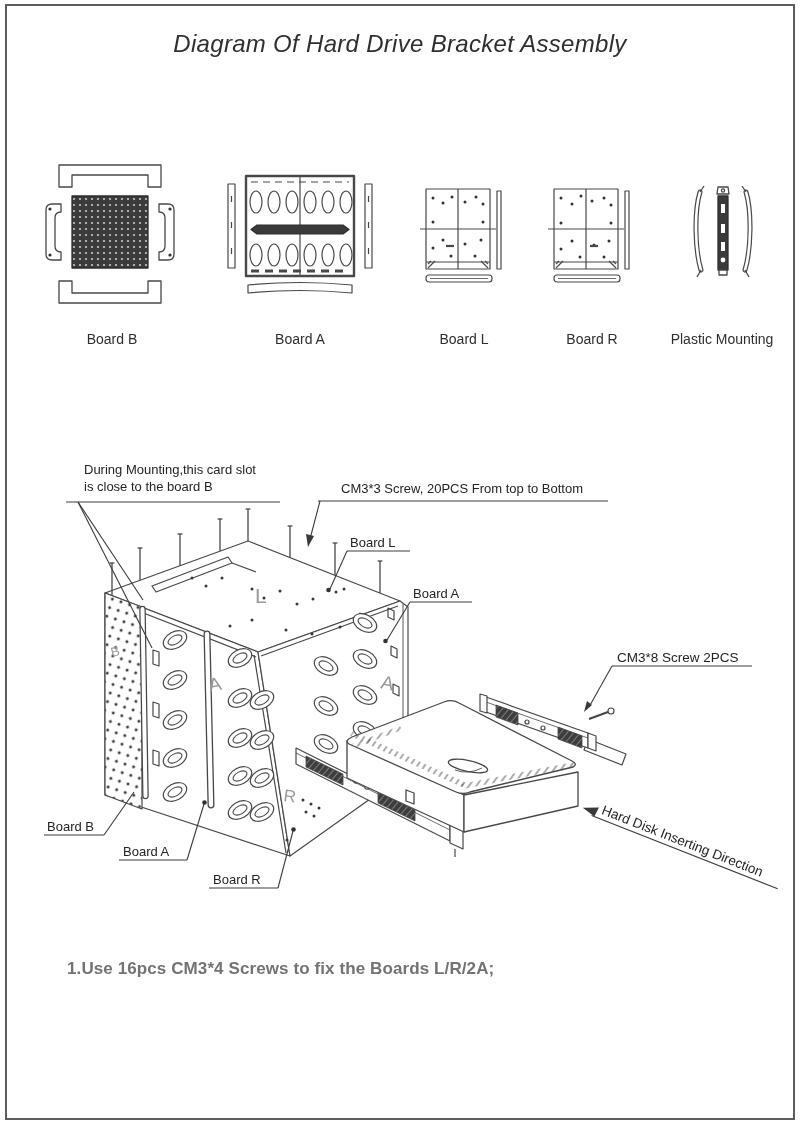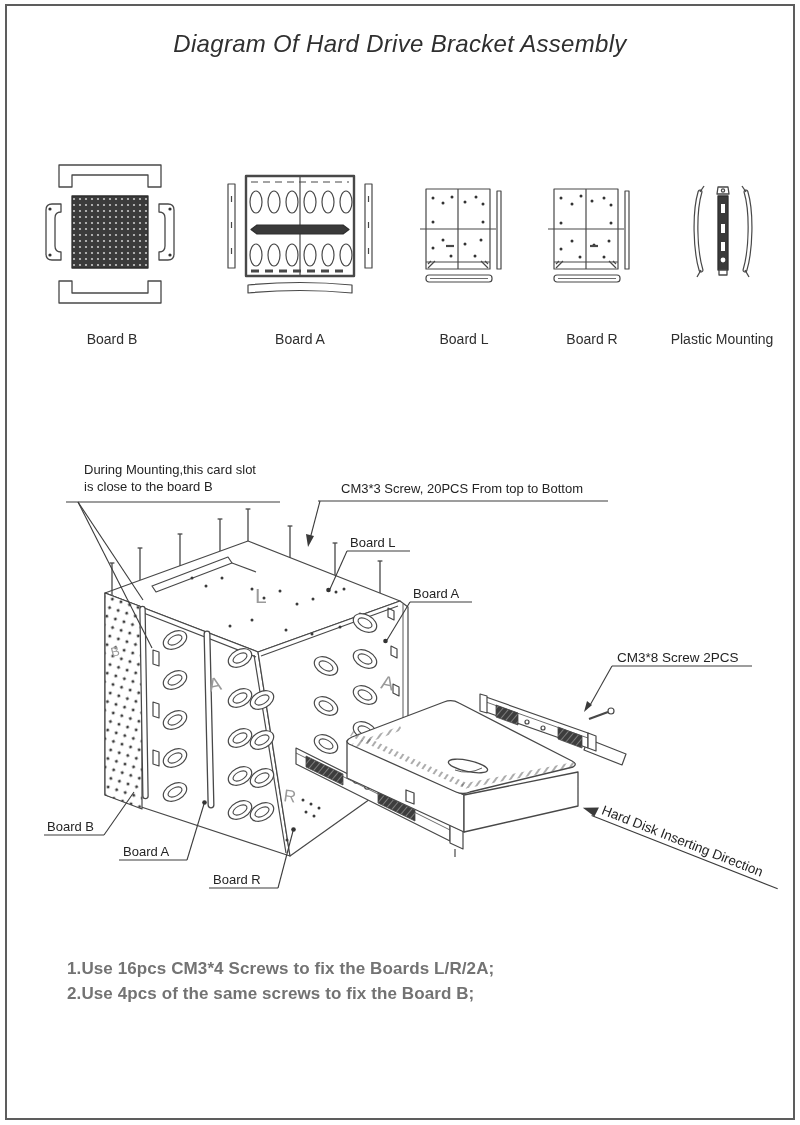--- a/index.html
+++ b/index.html
@@ -404,15 +404,14 @@
       <g transform="translate(599,813) rotate(21.5)">
         <path d="M-6,5 L194,5"></path>
         <polygon points="-17,1 -2,-5 -3,5" fill="#3a3a3a" stroke="none"></polygon>
         <text x="2" y="0" font-size="13.5" fill="#242424" stroke="none">Hard Disk Inserting Direction</text>
       </g>
     </g>
   </svg>
 
   <div class="instructions">
     <div>1.Use 16pcs CM3*4 Screws to fix the Boards L/R/2A;</div>
-    <div>2.Use 4pcs of the same screws to fix the Board B;</div>
   </div>
 </div>
 
 </body></html>

